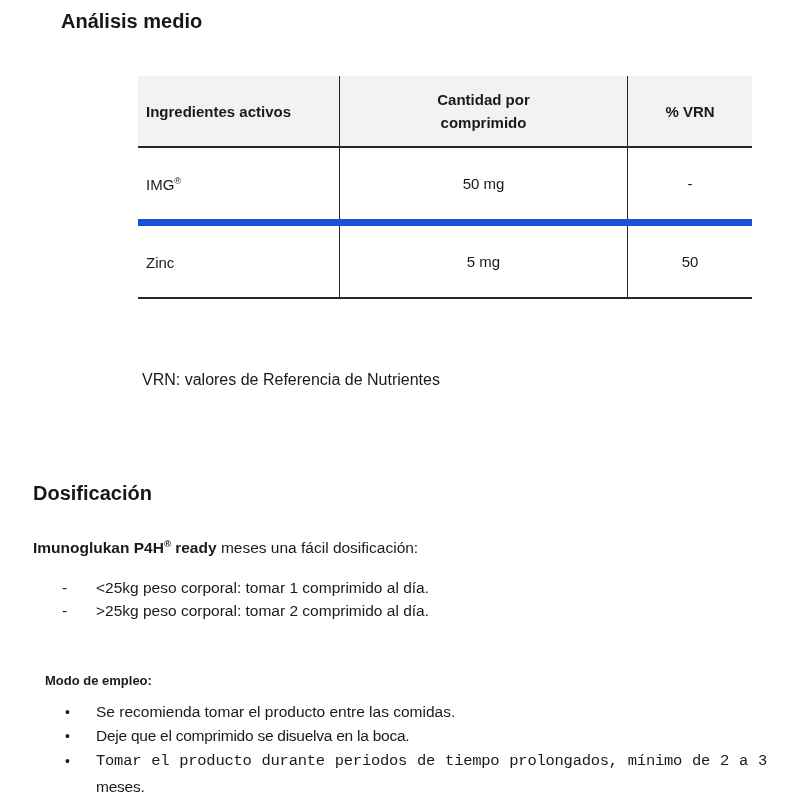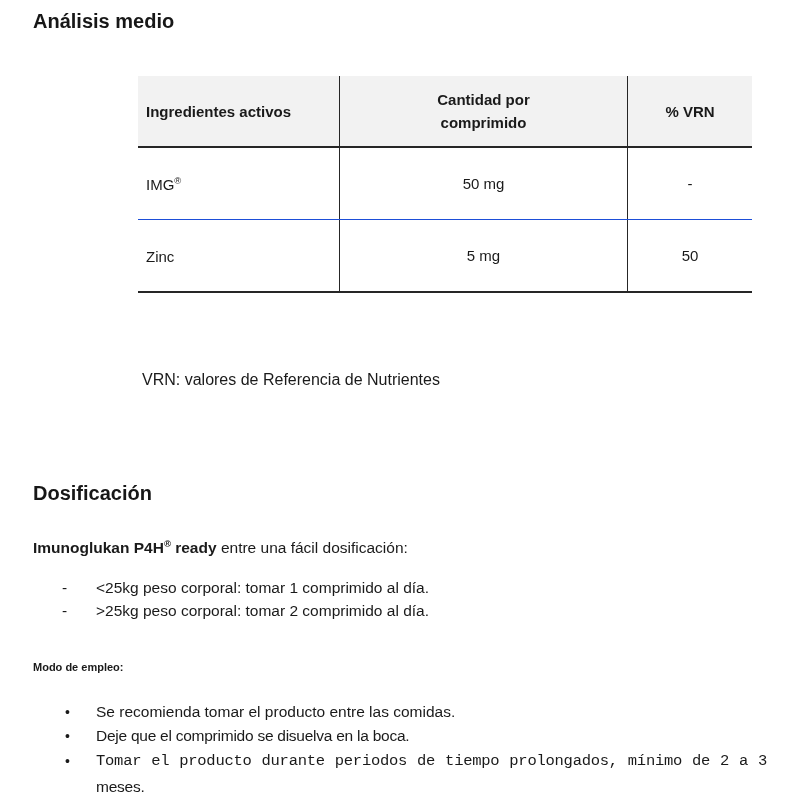--- a/index.html
+++ b/index.html
@@ -8,35 +8,35 @@
     background: #ffffff;
     font-family: "Liberation Sans", sans-serif;
     color: #1a1a1a;
   }
   .page { position: relative; width: 800px; height: 800px; background: #ffffff; overflow: hidden; }
 
   .h-title {
     position: absolute; left: 33px; margin: 0;
     font-size: 20px; font-weight: 700; color: #171717;
   }
-  .t-analysis { top: 10px; }
+  .t-analysis { top: 10px; margin-left: 28px; }
   .t-dosage  { top: 482px; }
 
   
   table.ntable {
     position: absolute; left: 138px; top: 76px;
     width: 521px; border-collapse: collapse; table-layout: fixed;
   }
   .ntable th, .ntable td { font-size: 15px; vertical-align: middle; }
   .ntable th {
     height: 68px; background: #f2f2f2; font-weight: 700;
     border-bottom: 2px solid #262626;
   }
   .ntable td { height: 69px; font-weight: 400; background: #ffffff; }
-  .ntable tbody td { border-bottom: 1px solid #1d4ed8; }
+  .ntable tbody td { border-bottom: 7px solid #1d4ed8; }
   .ntable tbody tr:last-child td { border-bottom: 2px solid #262626; }
   .col1 { width: 192px; text-align: left; padding-left: 8px; border-right: 1px solid #262626; }
   .col2 { width: 207px; text-align: center; border-right: 1px solid #262626; }
   .col3 { width: 122px; text-align: center; }
   th.col2 { white-space: pre-line; line-height: 23px; padding: 0 40px; }
   sup { font-size: 9.5px; }
 
   .footnote {
     position: absolute; left: 142px; top: 371px;
     font-size: 16px; color: #1a1a1a;
@@ -44,22 +44,22 @@
 
   
   .intro { position: absolute; left: 33px; top: 538px; margin: 0; font-size: 15.5px; }
   .intro b { font-weight: 700; }
 
   .dashlist { position: absolute; left: 62px; top: 576px; }
   .ditem { display: flex; font-size: 15.5px; line-height: 23px; }
   .dmark { width: 34px; flex-shrink: 0; }
 
   .usage-title {
-    position: absolute; left: 33px; top: 661px; margin: 0;
-    font-size: 11px; font-weight: 700;
+    position: absolute; left: 33px; top: 661px; margin: 12px;
+    font-size: 13px; font-weight: 700;
   }
 
   .bulletlist { position: absolute; left: 65px; top: 700px; width: 702px; }
   .bitem { display: flex; font-size: 15.5px; line-height: 24px; }
   .bmark { width: 31px; flex-shrink: 0; font-size: 14px; }
   .btext { flex: 1; }
   .cond { letter-spacing: -0.25px; }
   .bitem.long { line-height: 26px; }
   .jline { display: block; text-align: justify; text-align-last: justify; font-family: Liberation Mono, monospace; }
 </style>
@@ -90,21 +90,21 @@
         <td class="col2">5 mg</td>
         <td class="col3">50</td>
       </tr>
     </tbody>
   </table>
 
   <div class="footnote">VRN: valores de Referencia de Nutrientes</div>
 
   <h2 class="h-title t-dosage">Dosificación</h2>
 
-  <p class="intro"><b><span>Imunoglukan P4H</span><sup>®</sup><span> ready</span></b><span> entre una fácil dosificación:</span></p>
+  <p class="intro"><b><span>Imunoglukan P4H</span><sup>®</sup><span> ready</span></b><span> meses una fácil dosificación:</span></p>
 
   <div class="dashlist">
     <div class="ditem">
       <span class="dmark">-</span>
       <span class="dtext">&lt;25kg peso corporal: tomar 1 comprimido al día.</span>
     </div>
     <div class="ditem">
       <span class="dmark">-</span>
       <span class="dtext">&gt;25kg peso corporal: tomar 2 comprimido al día.</span>
     </div>

